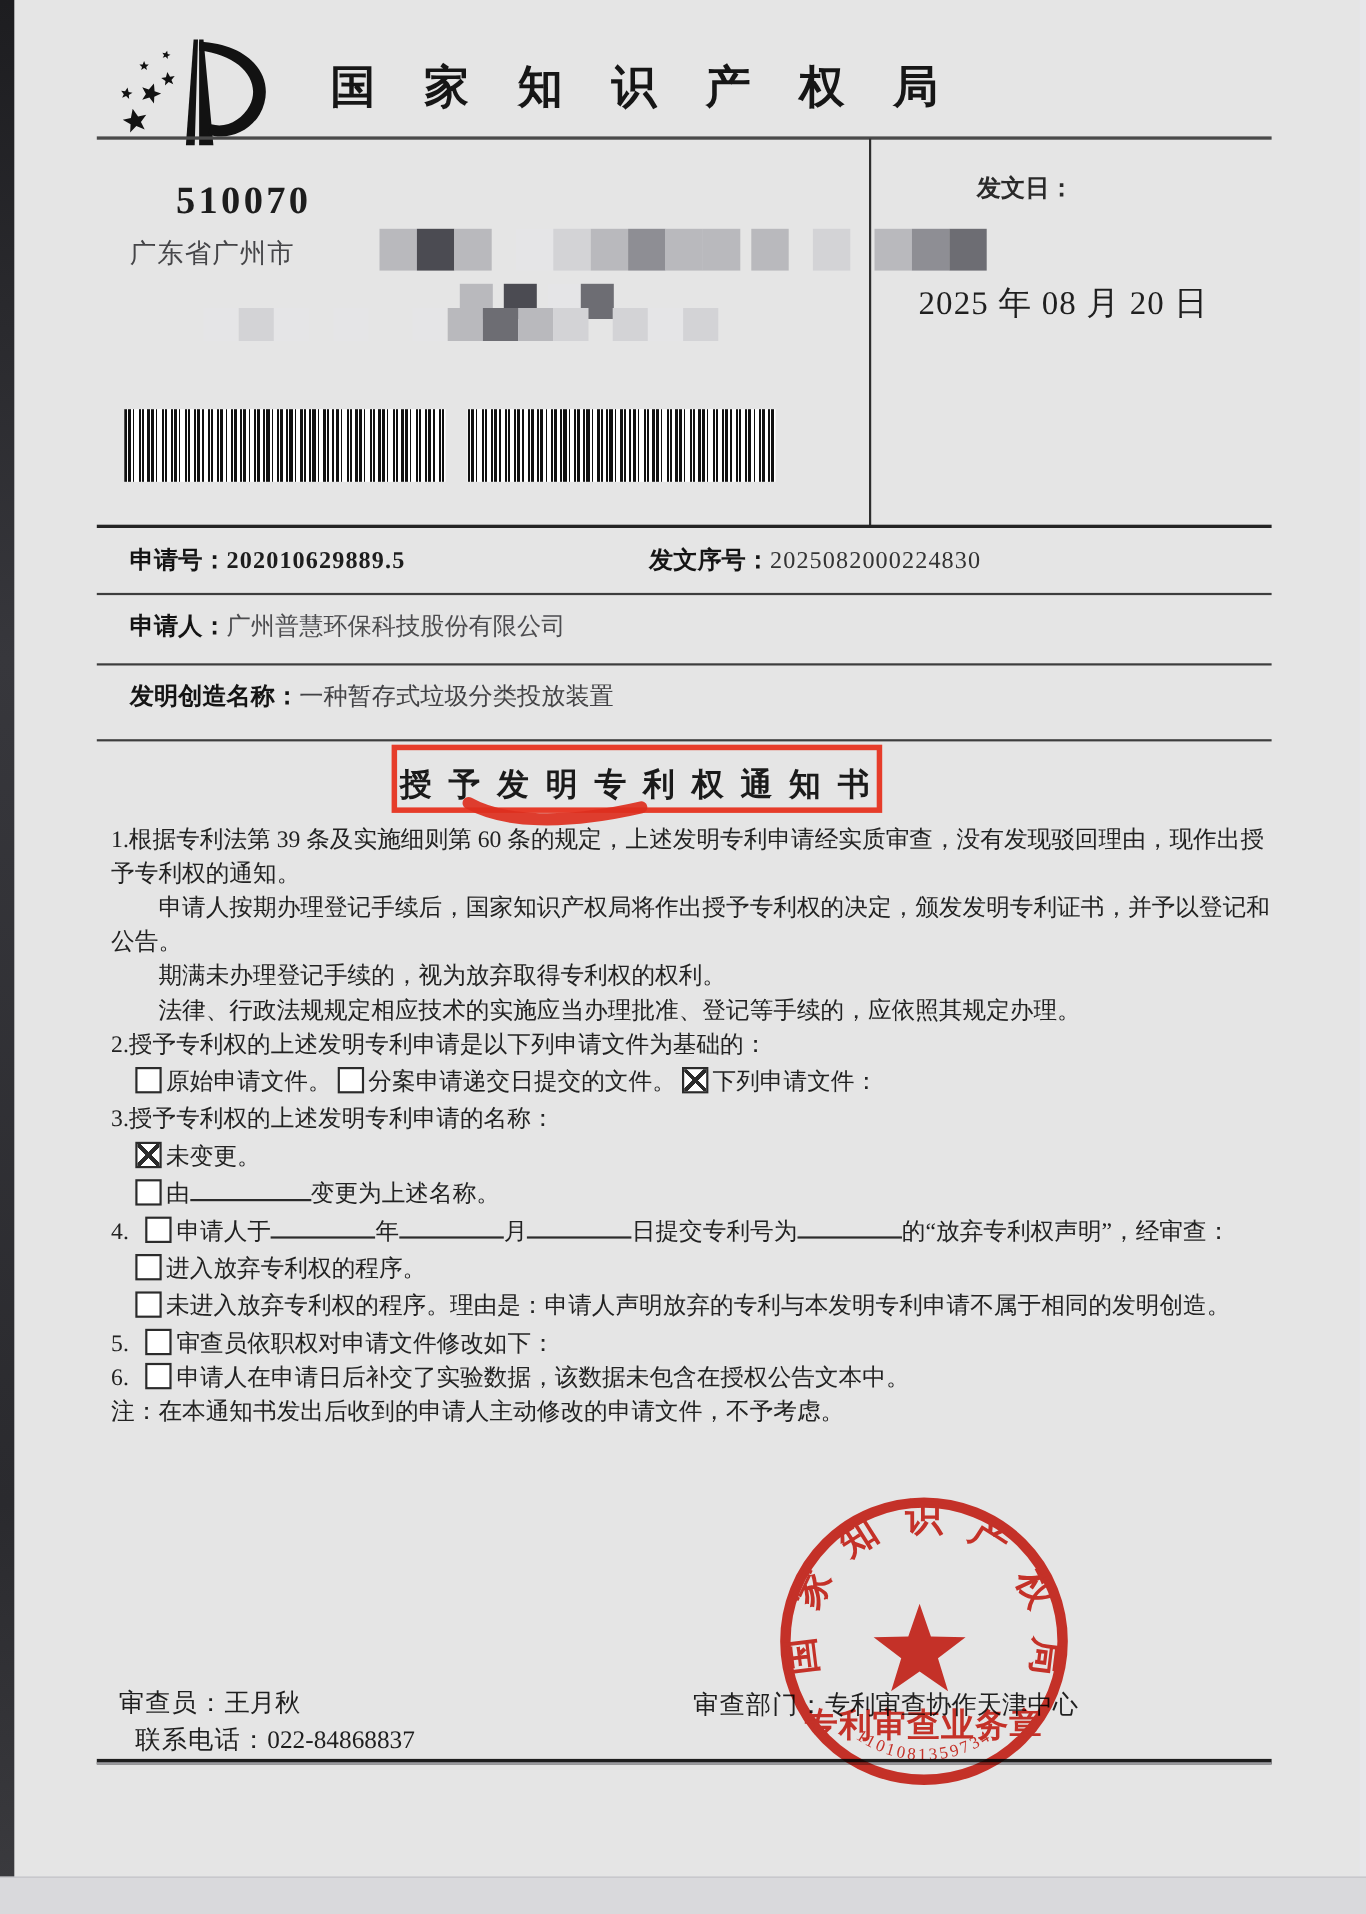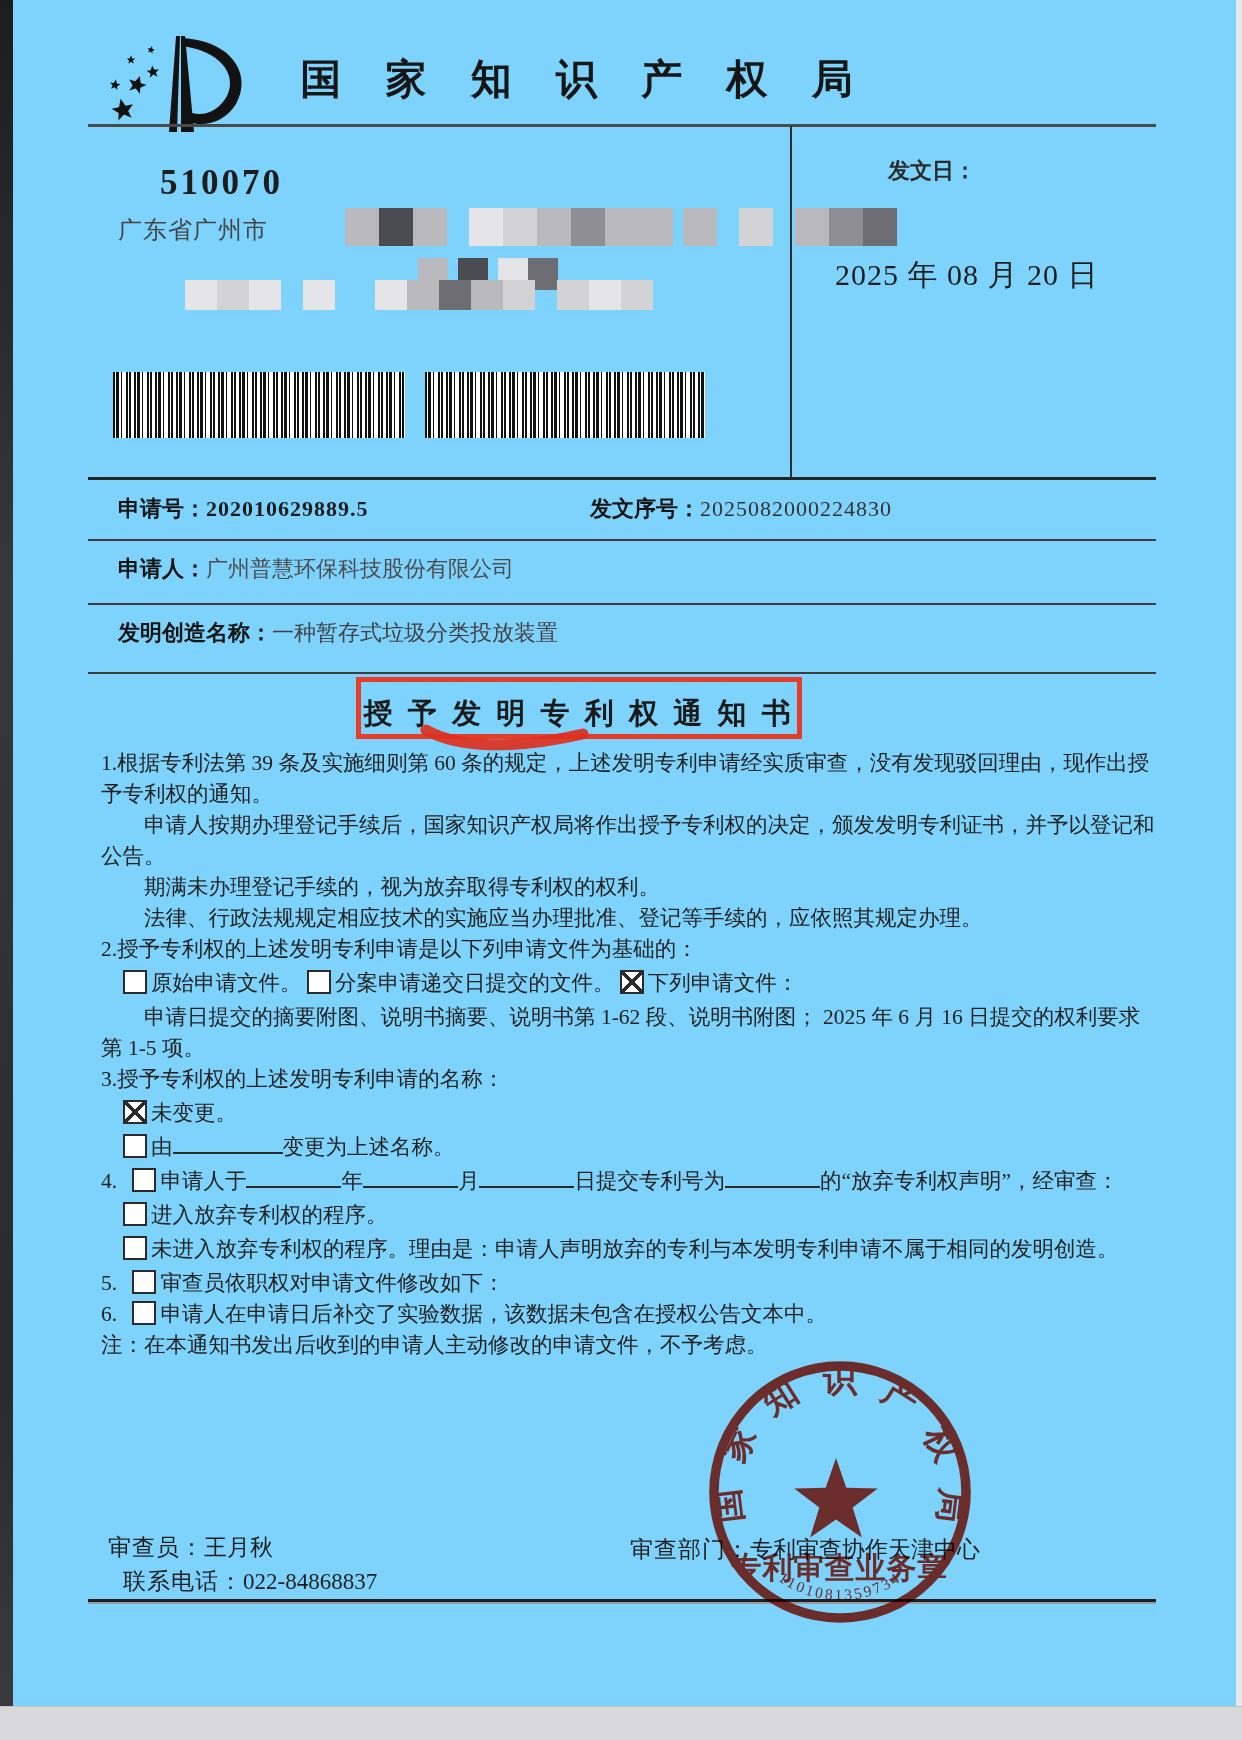--- a/index.html
+++ b/index.html
@@ -1,16 +1,16 @@
 <!DOCTYPE html>
 <html><head>
 <meta charset="utf-8">
 <style>
   html,body{margin:0;padding:0;background:#8f8f94;}
-  .stage{position:relative;width:1242px;height:1740px;background:#7dd3fc;overflow:hidden;
+  .stage{position:relative;width:1242px;height:1740px;background:#e5e5e5;overflow:hidden;
          font-family:"Liberation Serif","DejaVu Serif",serif;color:#1d1d1d;}
   .left-edge{position:absolute;left:0;top:0;width:13px;height:1708px;
              background:linear-gradient(180deg,#1d1d20,#37373c 35%,#2a2a2e 80%,#3a3a3e);}
   .right-edge{position:absolute;right:0;top:0;width:6px;height:1708px;background:#e7e7ea;}
   .bottom-bar{position:absolute;left:0;top:1706px;width:1242px;height:34px;
               background:#d9d9dc;border-top:1px solid #c0c0c5;}
 
   
   .logo{position:absolute;left:93px;top:30px;width:172px;height:110px;}
   .agency-title{position:absolute;left:0;top:52px;width:1170px;text-align:center;
@@ -208,21 +208,20 @@
     <p class="para ind">期满未办理登记手续的，视为放弃取得专利权的权利。</p>
     <p class="para ind">法律、行政法规规定相应技术的实施应当办理批准、登记等手续的，应依照其规定办理。</p>
     <p class="para">2.授予专利权的上述发明专利申请是以下列申请文件为基础的：</p>
 
     <div class="cbrow">
       <span class="cb"></span><span>原始申请文件。</span>
       <span class="cb"></span><span>分案申请递交日提交的文件。</span>
       <span class="cb x"></span><span>下列申请文件：</span>
     </div>
 
-    <p class="para ind">申请日提交的摘要附图、说明书摘要、说明书第 1-62 段、说明书附图； 2025 年 6 月 16 日提交的权利要求第 1-5 项。</p>
     <p class="para">3.授予专利权的上述发明专利申请的名称：</p>
 
     <div class="cbrow">
       <span class="cb x"></span><span>未变更。</span>
     </div>
     <div class="cbrow">
       <span class="cb"></span><span>由</span><span class="bl w110"></span><span>变更为上述名称。</span>
     </div>
 
     <p class="para">

